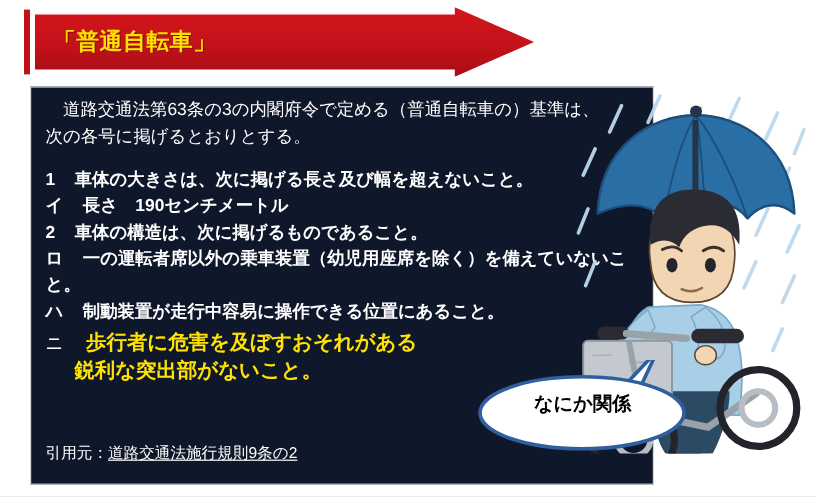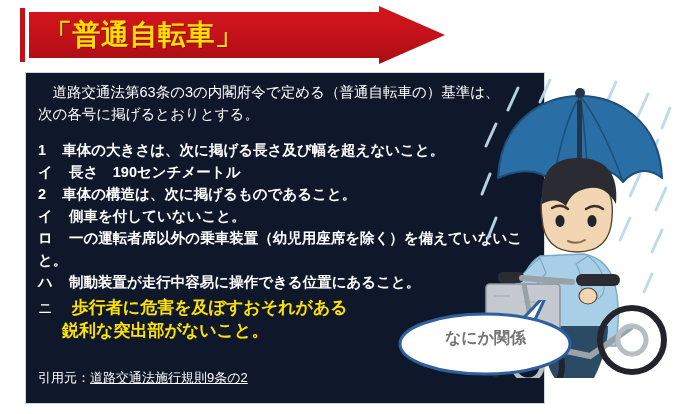--- a/index.html
+++ b/index.html
@@ -19,21 +19,21 @@
     background:#c1121a;
   }
   .title-arrow{
     position:absolute;left:29px;top:0;width:416px;height:58px;
   }
   .title-arrow svg{display:block;}
   .title-text{
     position:absolute;left:44px;top:0;height:58px;
     display:flex;align-items:center;
     white-space:nowrap;
-    font-size:28px;font-weight:bold;
+    font-size:19px;font-weight:bold;
     letter-spacing:0.5px;
     line-height:1;
     gap:37px;
   }
   .t-yellow{color:#ffe000;text-shadow:1px 1px 0 #8b0c10;}
   .t-white{color:#ffffff;text-shadow:1px 1px 0 #8b0c10;}
   .t-gap{display:inline-block;width:12px;}
 
   
   .panel{
@@ -68,21 +68,21 @@
   
   .illus{position:absolute;left:480px;top:78px;width:200px;height:300px;}
   .illus svg{display:block;}
 
   
   .bubble{position:absolute;left:398px;top:300px;width:175px;height:76px;}
   .bubble svg{position:absolute;left:0;top:0;}
   .bubble-text{
     position:absolute;left:0;top:0;width:175px;height:76px;
     display:flex;flex-direction:row;align-items:center;justify-content:center;
-    color:#737373;font-weight:bold;font-size:16px;line-height:1.22;
+    color:#000000;font-weight:bold;font-size:16px;line-height:1.22;
     white-space:nowrap;
     text-align:center;
   }
 </style>
 </head>
 <body>
 
 <div id="slide">
 
   <div class="title-wrap">
@@ -123,25 +123,20 @@
         <span>長さ　190センチメートル</span>
       </p>
 
 
       <p class="line">
         <span>2</span>
         <span>&nbsp;&nbsp;</span>
         <span>車体の構造は、次に掲げるものであること。</span>
       </p>
 
-      <p class="line">
-        <span>イ</span>
-        <span>&nbsp;&nbsp;</span>
-        <span>側車を付していないこと。</span>
-      </p>
 
       <p class="line wrapline">
         <span>ロ</span>
         <span>&nbsp;&nbsp;</span>
         <span>一の運転者席以外の乗車装置（幼児用座席を除く）を備えていないこと。</span>
       </p>
 
       <p class="line">
         <span>ハ</span>
         <span>&nbsp;&nbsp;</span>

